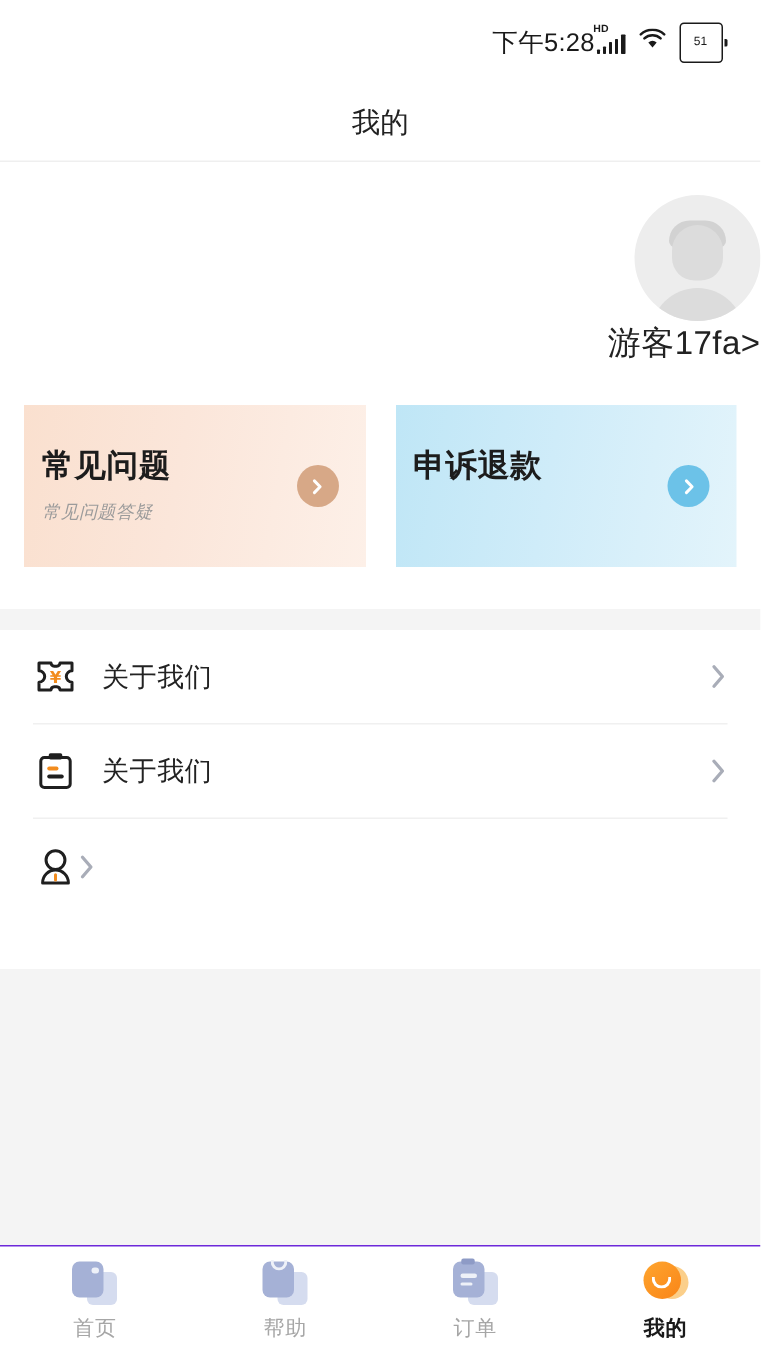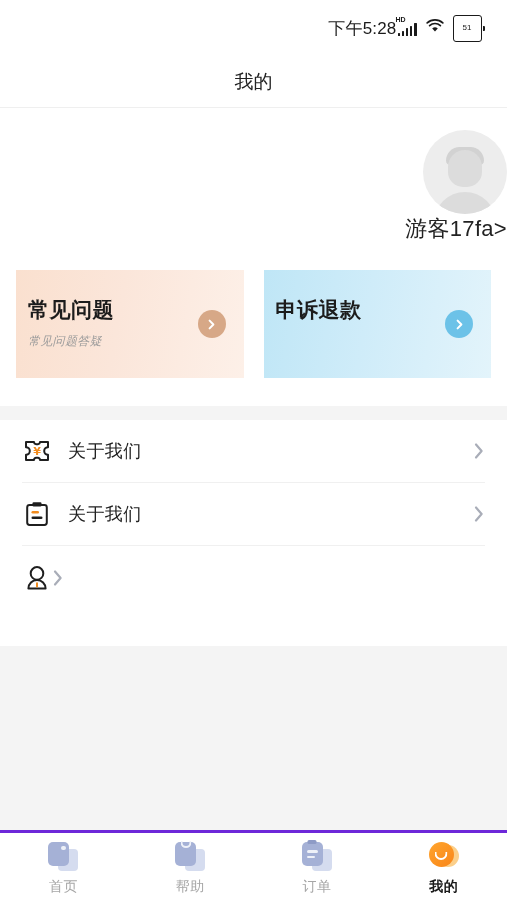--- a/index.html
+++ b/index.html
@@ -219,21 +219,21 @@
     top:646px;
     bottom:71px;
   }
 
   
   .tabbar {
     position:absolute;
     left:0; right:0; bottom:0;
     height:71px;
     background:#ffffff;
-    border-top:3px solid #6d28d9;
+    border-top:1px solid #6d28d9;
     display:flex;
     align-items:center;
   }
   .tab {
     flex:1;
     display:flex;
     flex-direction:column;
     align-items:center;
     justify-content:center;
     gap:6px;

